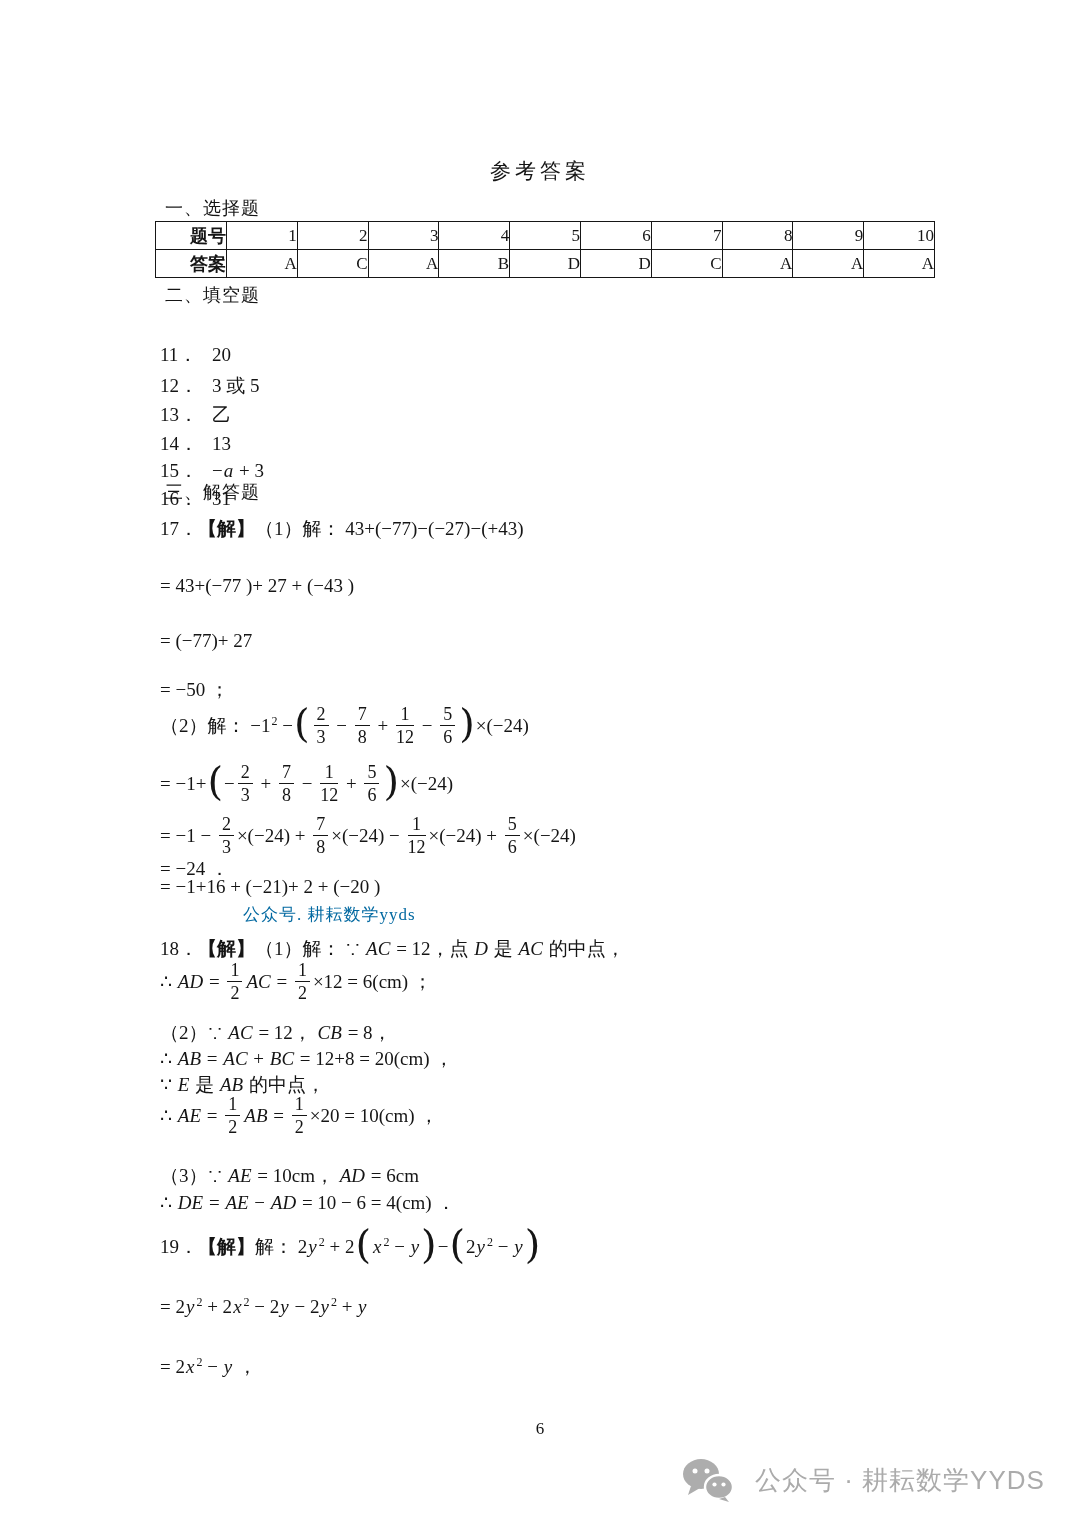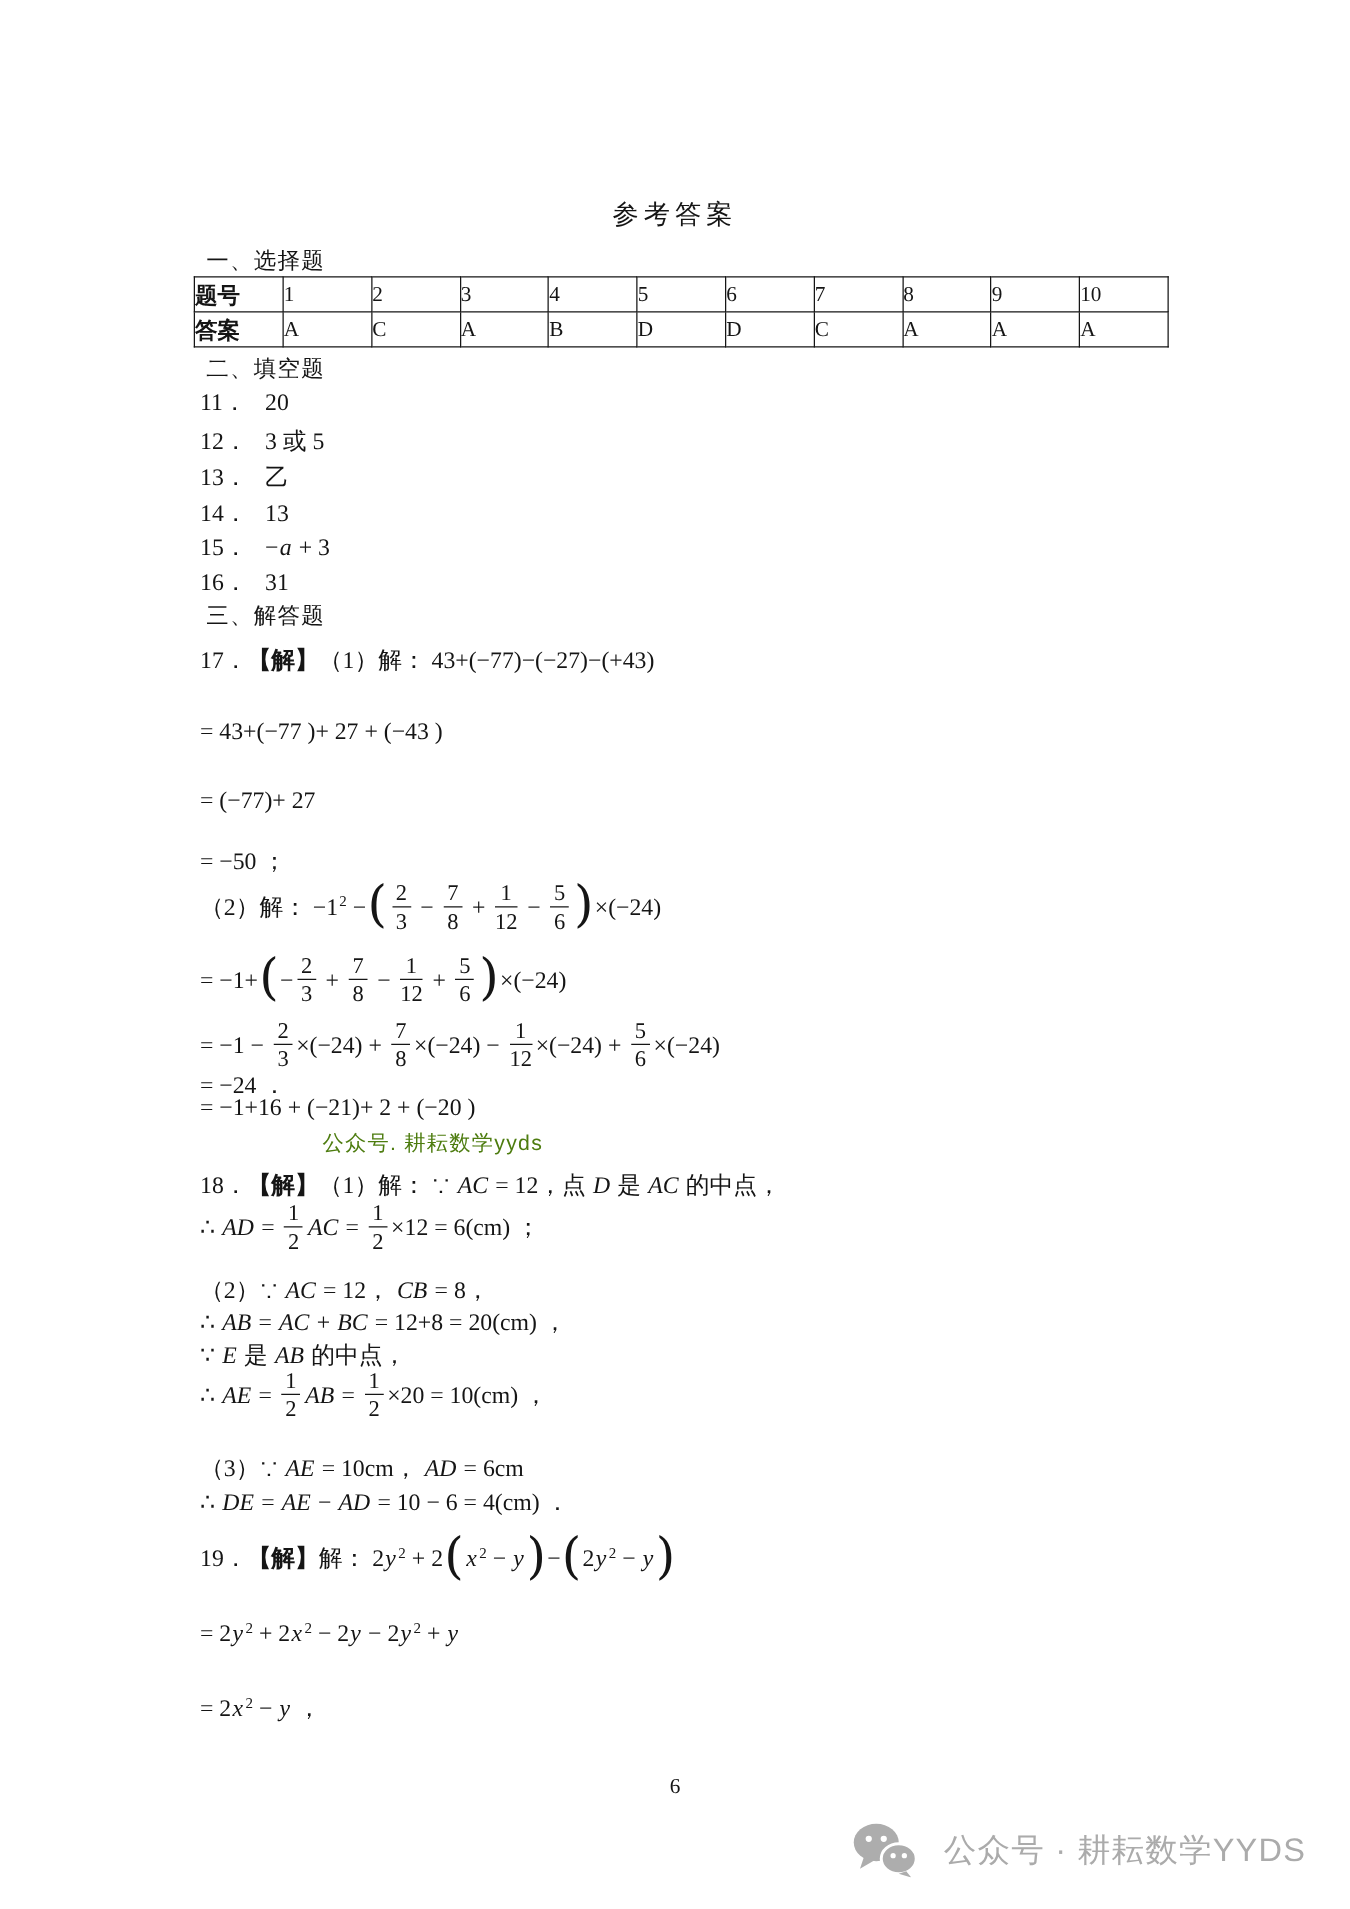--- a/index.html
+++ b/index.html
@@ -3,37 +3,37 @@
 <meta charset="utf-8">
 <style>
   html,body{margin:0;padding:0;background:#ffffff;}
   .page{position:relative;width:1080px;height:1527px;background:#fff;overflow:hidden;
         font-family:"Liberation Serif","DejaVu Serif",serif;color:#151515;}
   .title{position:absolute;top:157px;left:0;width:100%;text-align:center;
          font-size:21px;letter-spacing:4px;z-index:2;}
   .heading{position:absolute;left:165px;font-size:18px;letter-spacing:1px;z-index:2;white-space:nowrap;}
   .answer-table{position:absolute;left:155px;top:221px;width:780px;border-collapse:collapse;
                 table-layout:fixed;z-index:2;}
-  .answer-table th,.answer-table td{border:1.8px solid #161616;height:27px;text-align:left;
+  .answer-table th,.answer-table td{border:1.8px solid #161616;height:27px;text-align:right;
                 font-size:17px;font-weight:normal;padding:0;}
   .answer-table th{width:70px;font-weight:bold;font-size:18px;}
   .line{position:absolute;left:160px;font-size:19px;line-height:30px;white-space:nowrap;z-index:2;}
-  .fill-no{display:inline-block;min-width:52px;}
+  .fill-no{display:inline-block;min-width:52px;margin-top:32px;}
   .m-txt{}
   .m-var{font-style:italic;padding:0 1px;}
   .m-b{font-weight:bold;}
   .m-sup{font-size:12px;vertical-align:7px;margin-left:1px;}
   .m-big{font-family:"DejaVu Serif",serif;font-size:40px;font-weight:400;
          vertical-align:-5px;line-height:0;margin:0 1px;}
   .m-frac{display:inline-block;vertical-align:middle;text-align:center;line-height:1.12;
           font-size:18px;margin:0 3px;transform:translateY(-2px);}
   .m-num{display:block;border-bottom:1.6px solid #161616;padding:0 3px 1px;}
   .m-den{display:block;padding-top:1px;}
-  .wm-mid{position:absolute;left:258px;top:903px;font-size:17px;color:#4d7c0f;
-          font-family:Liberation Sans, sans-serif;letter-spacing:1px;z-index:1;white-space:nowrap;}
+  .wm-mid{position:absolute;left:243px;top:903px;font-size:17px;color:#0369a1;
+          font-family:Liberation Serif, serif;letter-spacing:1px;z-index:1;white-space:nowrap;}
   .page-number{position:absolute;top:1419px;left:0;width:1080px;text-align:center;
                font-size:17px;z-index:2;}
   .wm-footer{position:absolute;left:682px;top:1458px;display:flex;align-items:center;gap:10px;
              z-index:2;}
   .wm-footer .wm-text{font-family:"Liberation Sans","DejaVu Sans",sans-serif;font-size:26px;
              color:#ababab;letter-spacing:1px;white-space:nowrap;margin-left:11px;}
 </style>
 </head>
 <body>
 

